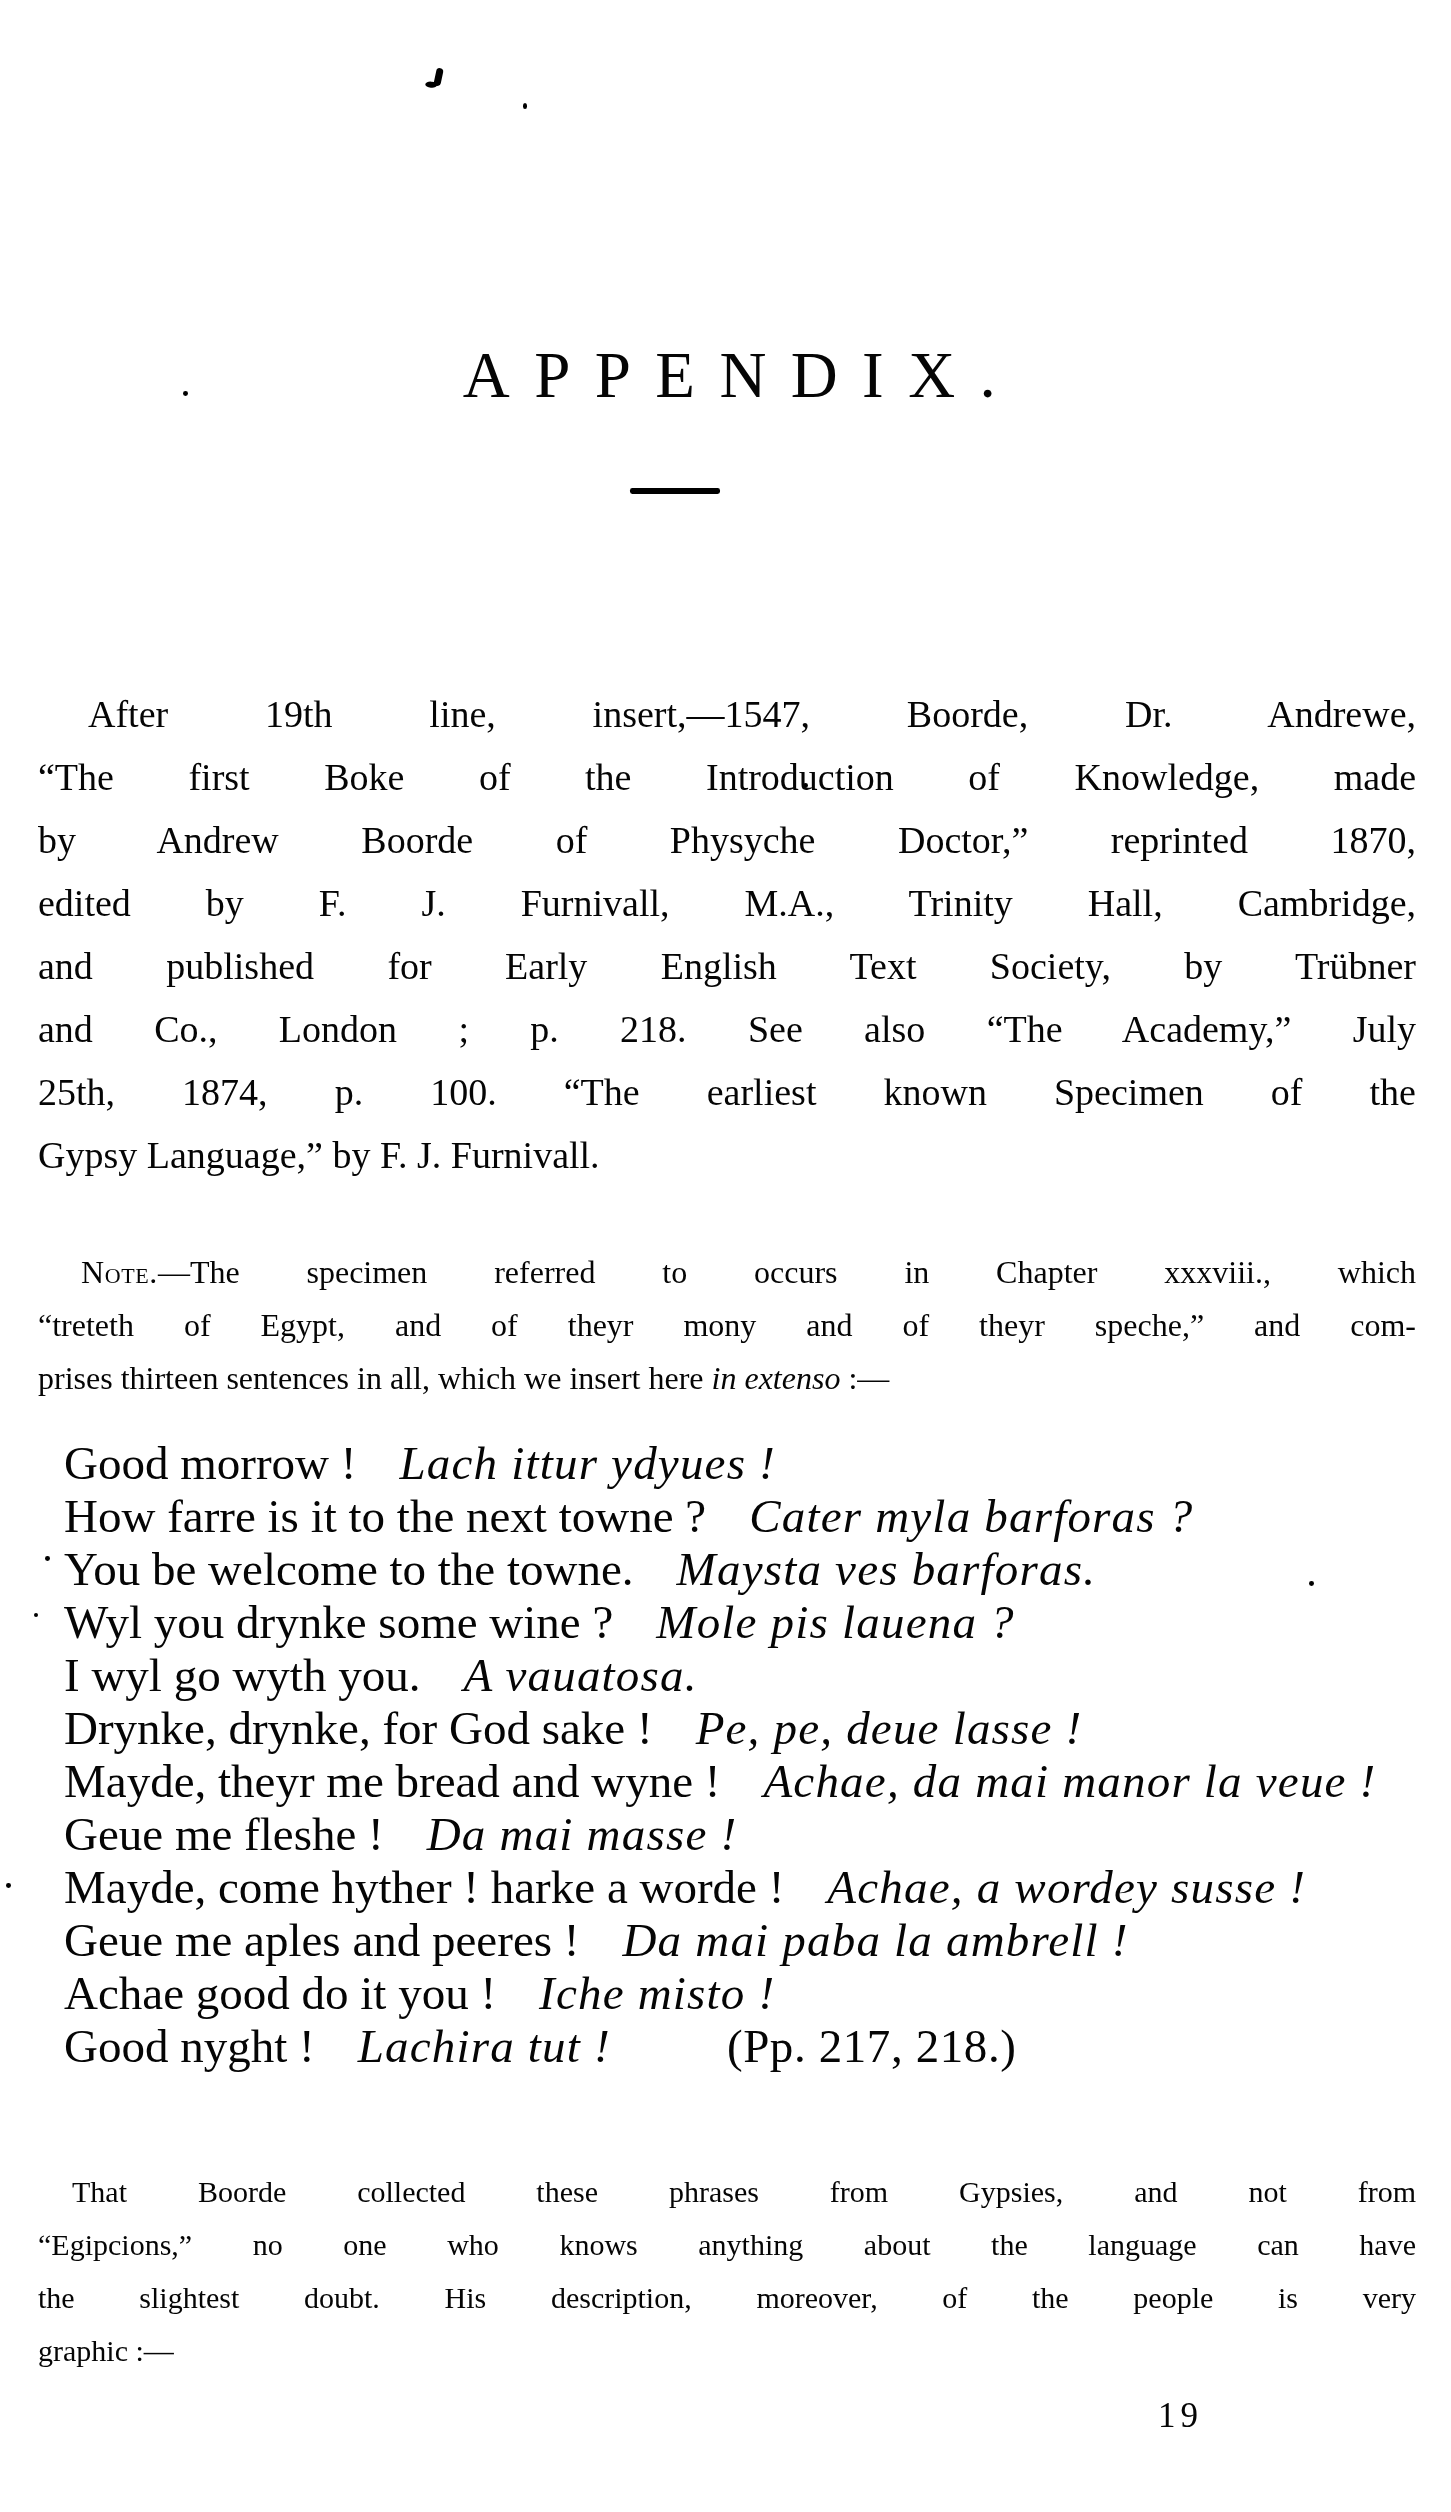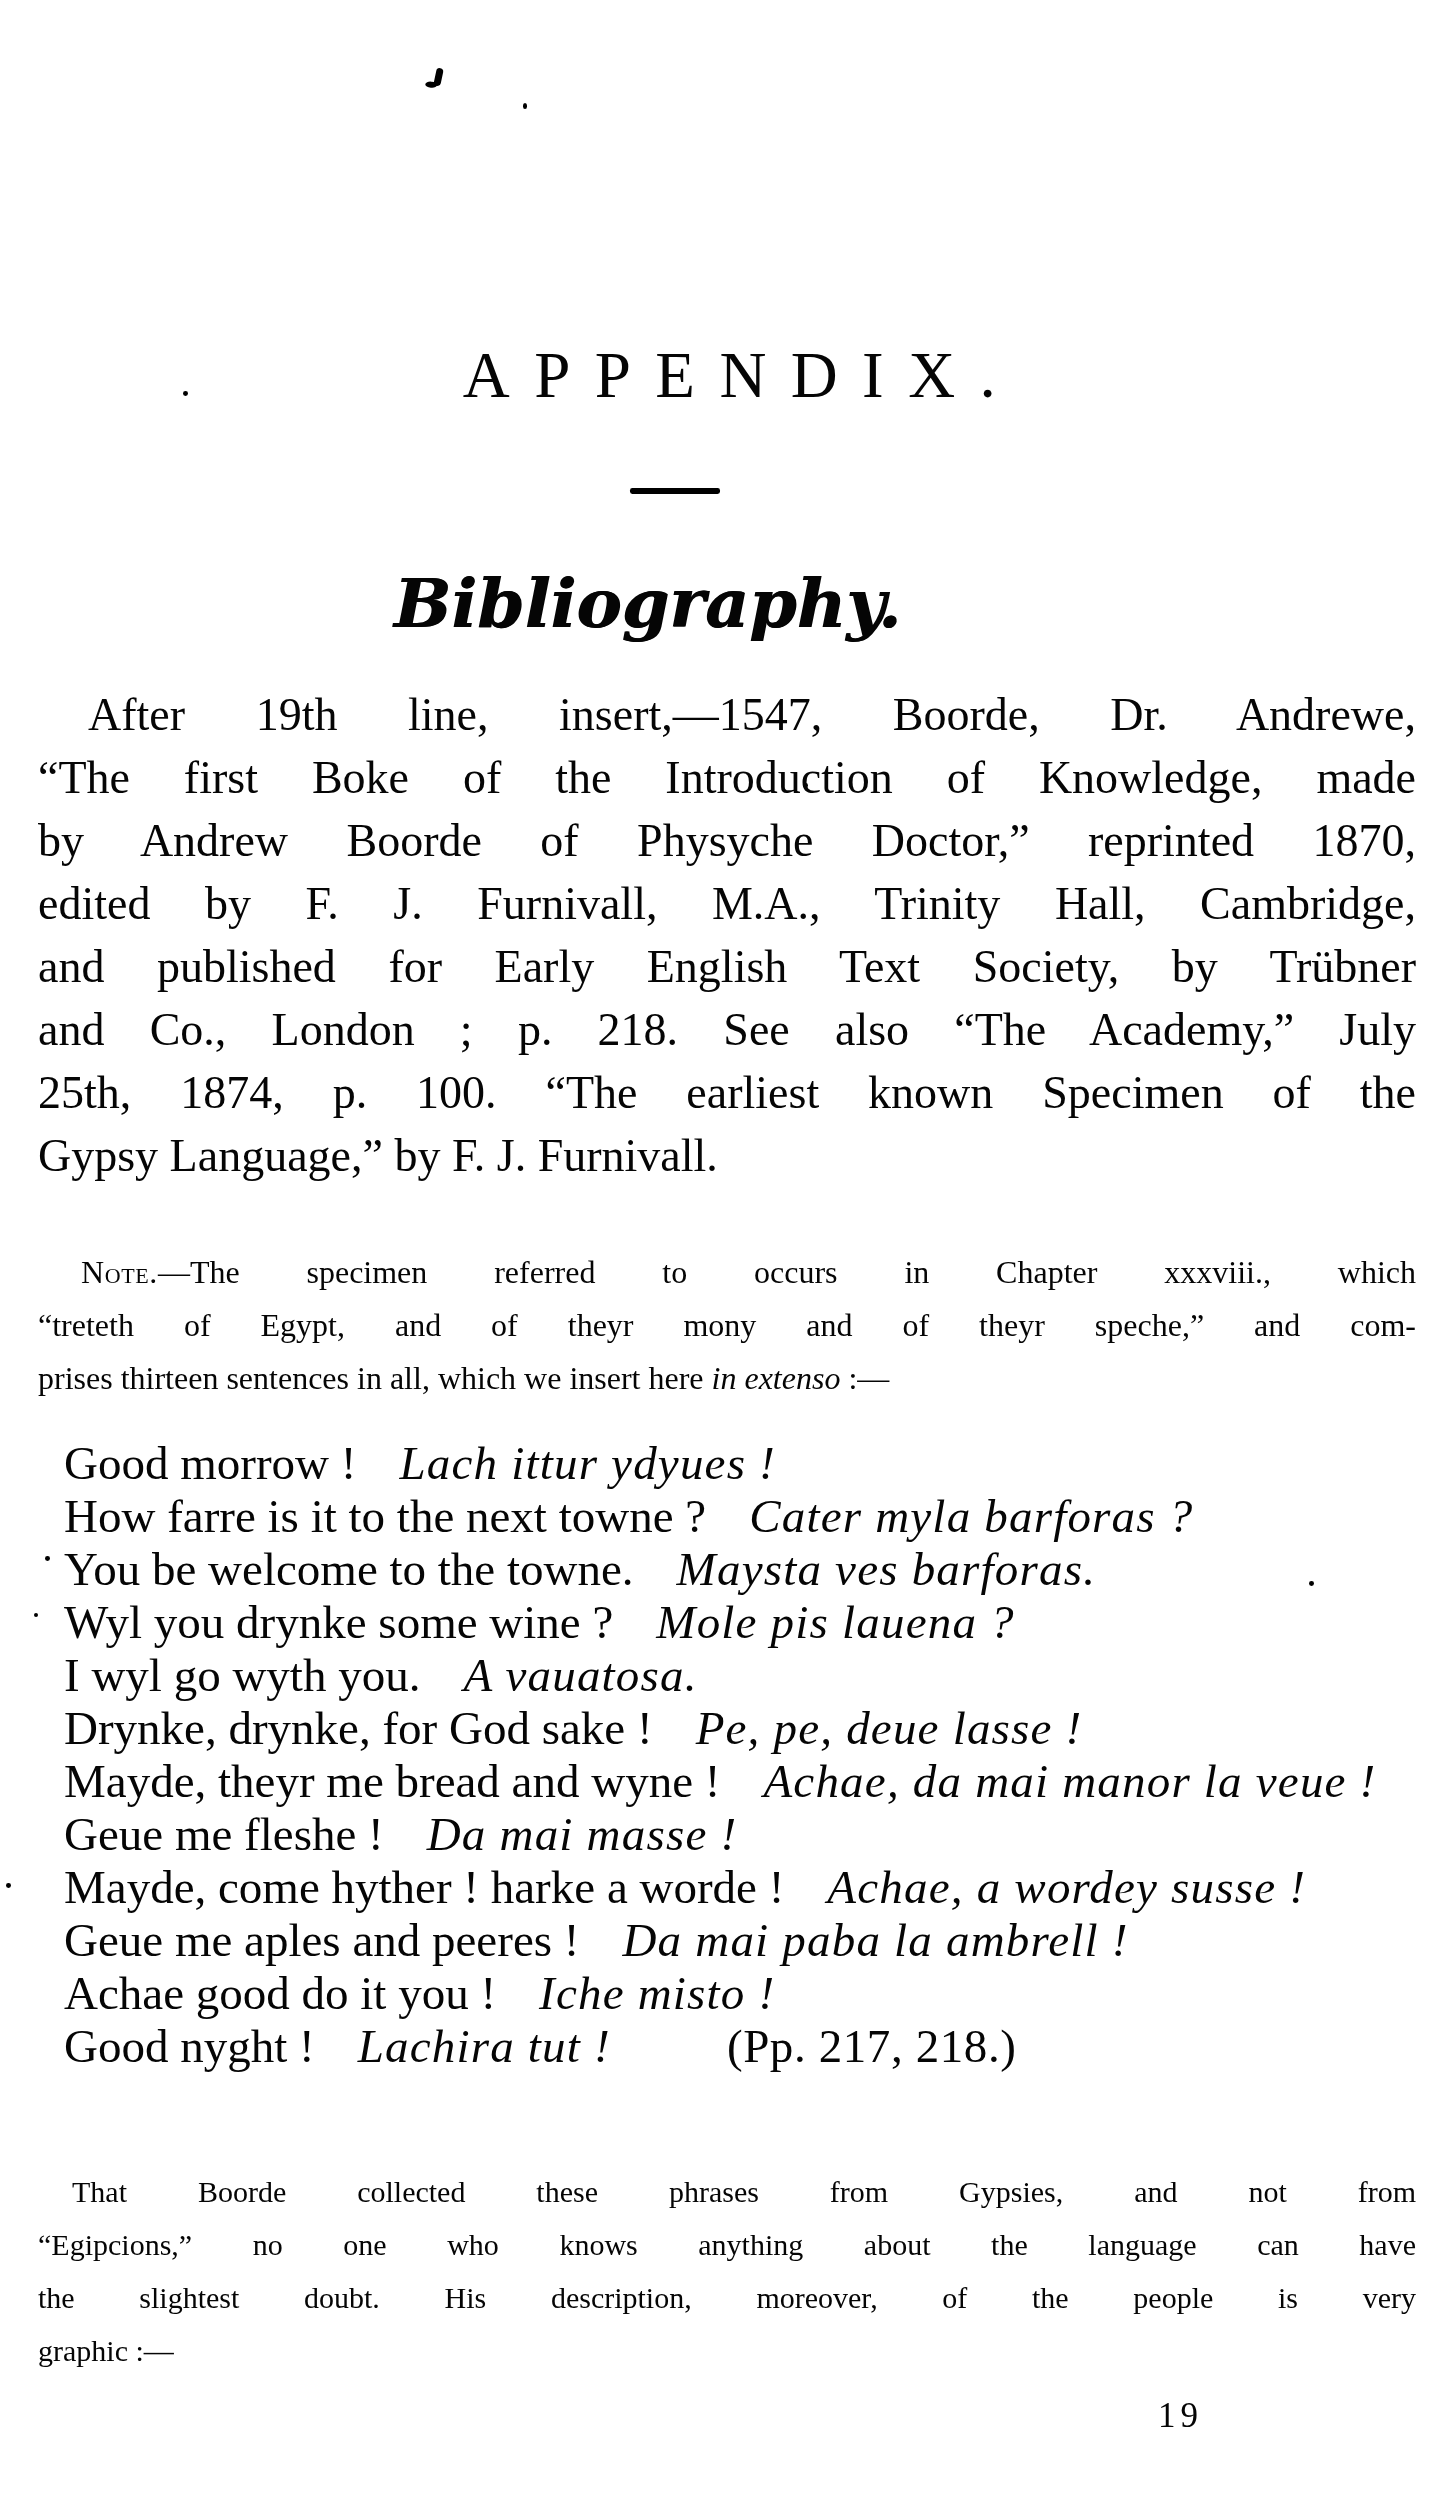--- a/index.html
+++ b/index.html
@@ -24,21 +24,21 @@
   
   .biblio{
     position:absolute;top:561px;left:0;width:1295px;margin:0;
     text-align:center;font-size:68px;line-height:1.25;
     font-weight:bold;font-style:italic;
     font-family:"DejaVu Serif","Liberation Serif",serif;
     text-shadow:0.9px 0 0 #050505;
   }
 
   .para{position:absolute;left:38px;width:1378px}
-  .para1{top:683px;font-size:46px;line-height:63px}
+  .para1{top:683px;font-size:38px;line-height:63px}
   .note{top:1246px;font-size:32px;line-height:53px}
   .closing{top:2165px;font-size:30px;line-height:53px}
 
   .jline{text-align:justify;text-align-last:justify}
   .jline.last{text-align-last:left}
   .para1 .jline.first{text-indent:50px}
   .note .jline.first{text-indent:43px}
   .closing .jline.first{text-indent:34px}
 
   .sc{font-variant:small-caps;letter-spacing:0.6px}
@@ -74,21 +74,20 @@
   <span class="speck sp4"></span>
   <span class="speck sp5"></span>
   <span class="speck sp6"></span>
   <span class="speck sp7"></span>
   <span class="speck sp8"></span>
 
   <h1 class="title">APPENDIX.</h1>
 
   <div class="rule"></div>
 
-  <h2 class="biblio">Bibliography.</h2>
 
   <div class="para para1" id="para1">
       <div class="jline first"><span>After 19th line, insert,—1547, Boorde, Dr. Andrewe,</span></div>
       <div class="jline"><span>“The first Boke of the Introduction of Knowledge, made</span></div>
       <div class="jline"><span>by Andrew Boorde of Physyche Doctor,” reprinted 1870,</span></div>
       <div class="jline"><span>edited by F. J. Furnivall, M.A., Trinity Hall, Cambridge,</span></div>
       <div class="jline"><span>and published for Early English Text Society, by Trübner</span></div>
       <div class="jline"><span>and Co., London ; p. 218.  See also “The Academy,” July</span></div>
       <div class="jline"><span>25th, 1874, p. 100.  “The earliest known Specimen of the</span></div>
       <div class="jline last"><span>Gypsy Language,” by F. J. Furnivall.</span></div>

